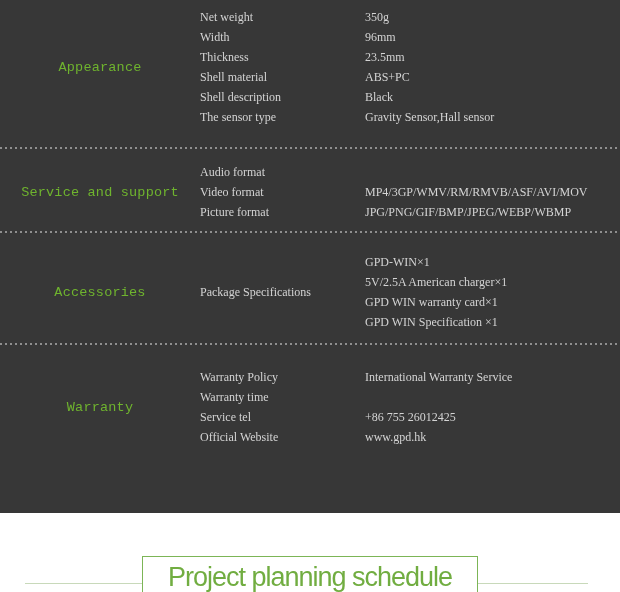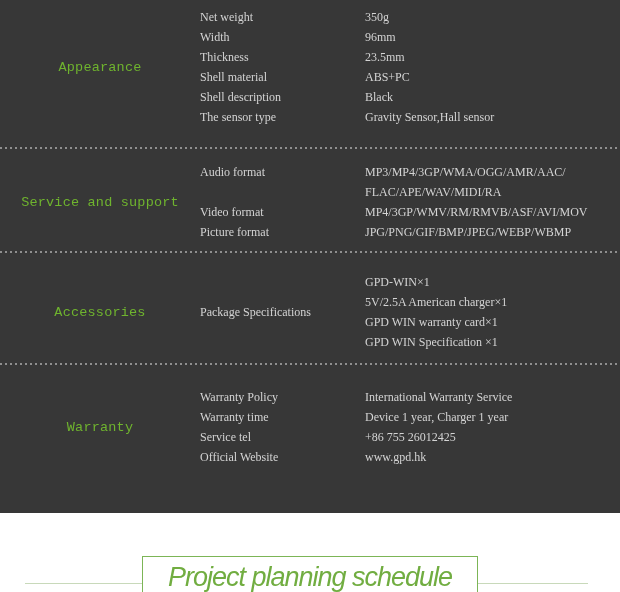--- a/index.html
+++ b/index.html
@@ -29,21 +29,21 @@
   .sec-label{width:200px;flex-shrink:0;display:flex;align-items:center;justify-content:center;
     align-self:center;color:var(--accent-green,#6fb42e);font-size:13.5px;letter-spacing:.2px;font-family:Liberation Mono, monospace;}
   .sec-rows{flex:1;min-width:0;}
   .row{display:flex;align-items:flex-start;}
   .row.center{align-items:center;}
   .row-label{width:165px;flex-shrink:0;}
   .row-values{flex:1;min-width:0;}
   .line{line-height:20px;font-size:12px;color:var(--text-light,#d4d4d4);white-space:nowrap;font-family:Liberation Serif, serif;}
 
   
-  .footer{position:relative;width:520px;height:79px;background:var(--page-bg,#fff);font-style:italic;}
+  .footer{position:relative;width:520px;height:79px;background:var(--page-bg,#fff);}
   .hline{position:absolute;top:70px;height:1px;background:var(--footer-line,#c8d9ba);}
   .hline-left{left:25px;width:117px;}
   .hline-right{left:478px;width:110px;}
   .heading-box{position:absolute;left:142px;top:43px;width:336px;height:70px;
     border:1px solid var(--footer-border,#7cb556);display:flex;justify-content:center;align-items:flex-start;
     padding-top:5px;background:var(--page-bg,#fff);}
   .heading-text{font-size:27px;font-weight:300;letter-spacing:-1px;color:var(--footer-green,#71ad41);
     white-space:nowrap;line-height:30px;}
 </style>
 </head>
@@ -91,24 +91,20 @@
             </div>
           </div>
         </div>
       </div>
       <div class="dotted"></div>
       <div class="section s1">
         <div class="sec-label">Service and support</div>
         <div class="sec-rows">
           <div class="row">
             <div class="row-label line">Audio format</div>
-            <div class="row-values">
-              <div class="line">MP3/MP4/3GP/WMA/OGG/AMR/AAC/</div>
-              <div class="line">FLAC/APE/WAV/MIDI/RA</div>
-            </div>
           </div>
           <div class="row">
             <div class="row-label line">Video format</div>
             <div class="row-values">
               <div class="line">MP4/3GP/WMV/RM/RMVB/ASF/AVI/MOV</div>
             </div>
           </div>
           <div class="row">
             <div class="row-label line">Picture format</div>
             <div class="row-values">
@@ -137,23 +133,20 @@
         <div class="sec-label">Warranty</div>
         <div class="sec-rows">
           <div class="row">
             <div class="row-label line">Warranty Policy</div>
             <div class="row-values">
               <div class="line">International Warranty Service</div>
             </div>
           </div>
           <div class="row">
             <div class="row-label line">Warranty time</div>
-            <div class="row-values">
-              <div class="line">Device 1 year, Charger 1 year</div>
-            </div>
           </div>
           <div class="row">
             <div class="row-label line">Service tel</div>
             <div class="row-values">
               <div class="line">+86 755 26012425</div>
             </div>
           </div>
           <div class="row">
             <div class="row-label line">Official Website</div>
             <div class="row-values">

